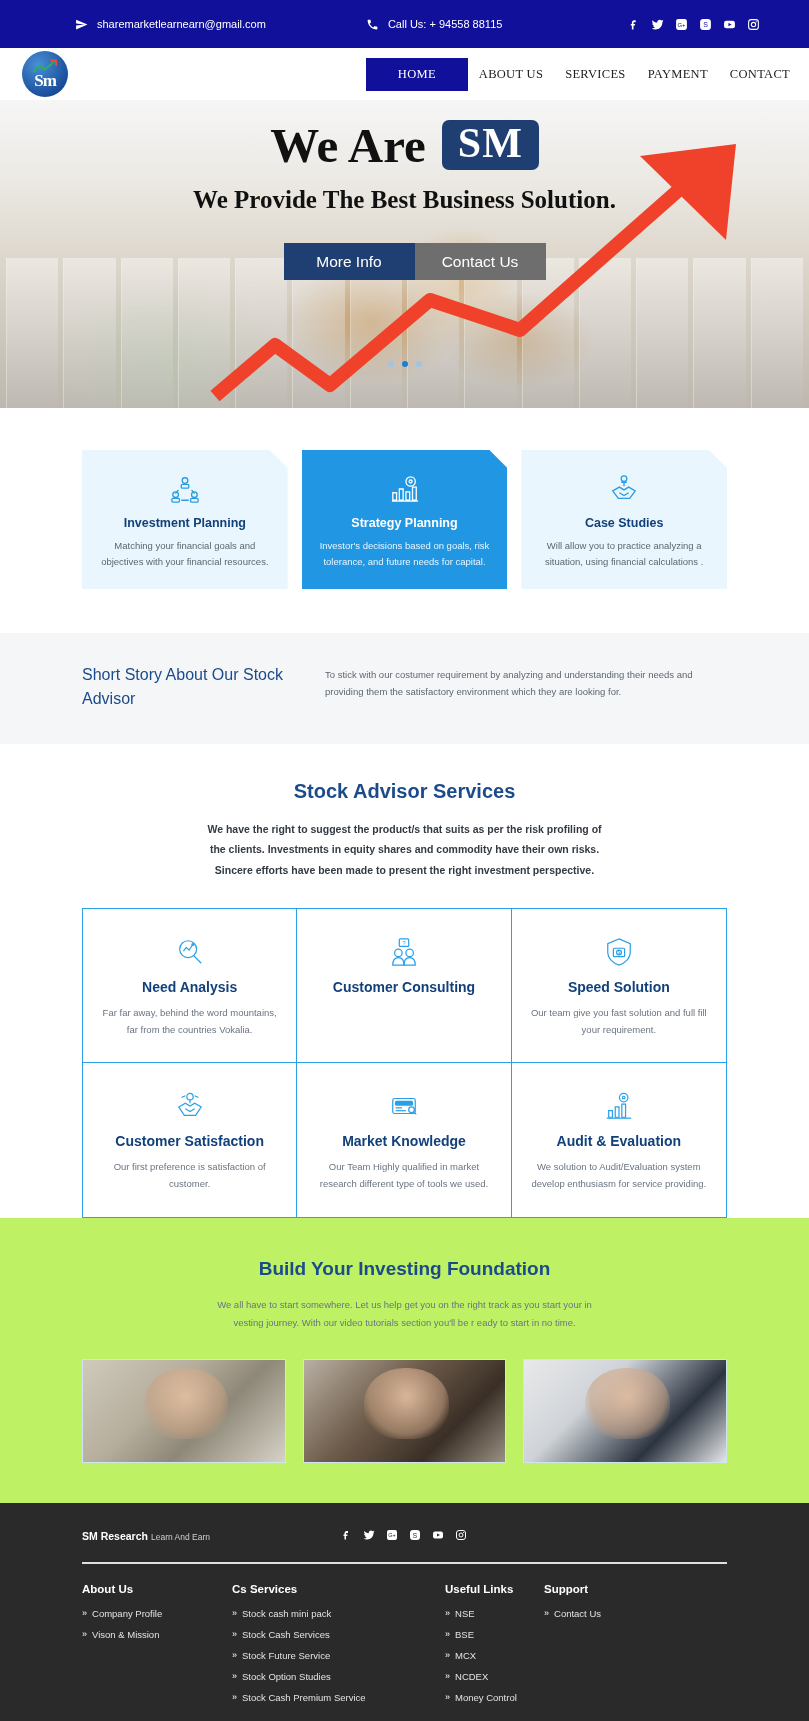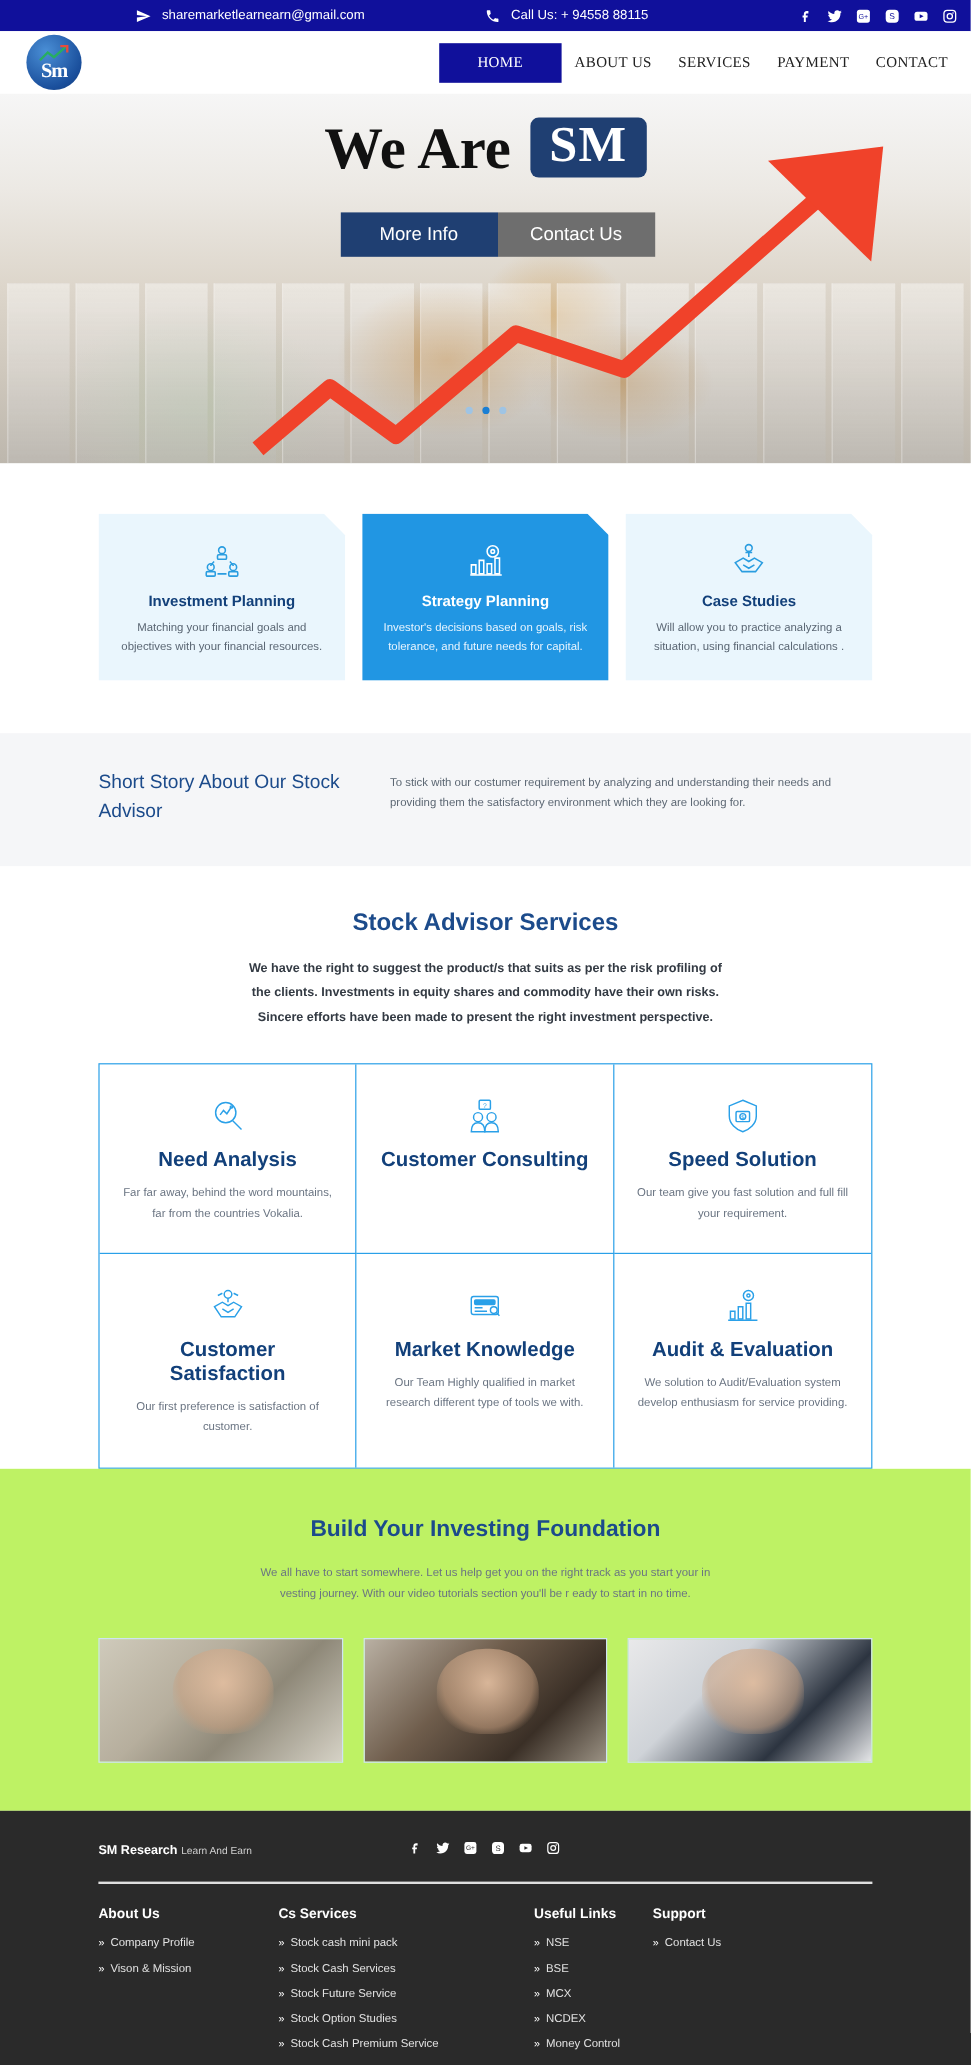--- a/index.html
+++ b/index.html
@@ -6,26 +6,26 @@
   html, body {
     width: 809px;
     font-family: "Liberation Sans", sans-serif;
     background: #ffffff;
   }
   .page { width: 809px; position: relative; overflow: hidden; }
 
   
   .topbar {
     background: #10109b;
-    height: 26px;
+    height: 48px;
     display: flex;
     align-items: center;
     color: #ffffff;
     font-size: 11px;
-    padding: 0 0 0 113px;
+    padding: 0 0 0 75px;
   }
   .topbar-item { display: flex; align-items: center; gap: 9px; }
   .topbar-item.mail { margin-right: 100px; }
   .topbar-icon { display: inline-flex; width: 13px; height: 13px; align-items: center; justify-content: center; }
   .topbar-icon svg { width: 13px; height: 13px; fill: #ffffff; }
   .social-row { display: flex; align-items: center; gap: 11px; margin-left: 125px; }
   .social-row .s-ico { width: 13px; height: 13px; display: inline-flex; align-items: center; justify-content: center; }
   .social-row .s-ico svg { width: 13px; height: 13px; fill: #ffffff; }
 
   
@@ -129,21 +129,21 @@
   
   .services { padding: 36px 0 0; background: #ffffff; text-align: center; }
   .sv-title { font-size: 20px; color: #1c4b8b; font-weight: bold; }
   .sv-intro { font-size: 10.5px; font-weight: bold; color: #333a43; line-height: 1.95; margin: 16px auto 0; width: 400px; }
   .sv-grid { margin: 28px 82px 0; border: 1px solid #2aa0e8; display: grid; grid-template-columns: 1fr 1fr 1fr; }
   .sv-cell { padding: 26px 18px 24px; border-right: 1px solid #2aa0e8; border-bottom: 1px solid #2aa0e8; text-align: center; }
   .sv-cell:nth-child(3n) { border-right: none; }
   .sv-cell:nth-child(n+4) { border-bottom: none; }
   .sv-ico { height: 34px; display: flex; align-items: center; justify-content: center; margin-bottom: 10px; }
   .sv-ico svg { width: 30px; height: 30px; stroke: #2aa0e8; fill: none; stroke-width: 1.3; }
-  .sv-name { font-size: 17px; font-weight: bold; color: #12407a; margin-bottom: 9px; }
+  .sv-name { font-size: 14px; font-weight: bold; color: #12407a; margin-bottom: 9px; }
   .sv-desc { font-size: 9.5px; color: #6a7482; line-height: 1.8; }
 
   
   .foundation { text-align: center; padding: 40px 0 0; background: #bef264; }
   .fd-title { font-size: 19px; font-weight: bold; color: #1c4b8b; }
   .fd-sub { font-size: 9.5px; color: #6a7482; line-height: 1.9; margin: 16px auto 0; width: 390px; }
   .fd-images { display: flex; gap: 17px; padding: 27px 82px 40px; }
   .fd-img { flex: 1; height: 104px; border: 1px solid #cfe4f3; position: relative; overflow: hidden; }
   .fd-img.a { background: linear-gradient(135deg,#cfcabb 0%, #b6ae9d 38%, #8e8878 62%, #d6d2c6 100%); }
   .fd-img.b { background: linear-gradient(135deg,#b9b0a3 0%, #6f5d4c 40%, #3a2f26 72%, #9a9183 100%); }
@@ -265,20 +265,21 @@
     </div>
     <svg class="hero-arrow" viewBox="0 0 809 308" preserveAspectRatio="none">
       <path d="M215 296 L275 245 L330 285 L430 200 L520 230 L690 80" stroke="#f0422a" stroke-width="14" fill="none" stroke-linejoin="round"></path>
       <path d="M640 56 L736 44 L726 140 Z" fill="#f0422a"></path>
     </svg>
     <div class="hero-content">
       <div class="hero-title">
         <span>We Are</span>
         <span class="hero-badge">SM</span>
       </div>
+      <div class="hero-sub">We Provide The Best Business Solution.</div>
       <div class="hero-btns">
         <div class="btn-primary">More Info</div>
         <div class="btn-secondary">Contact Us</div>
       </div>
     </div>
     <div class="hero-dots">
       <span class="dim"></span>
       <span></span>
       <span class="dim"></span>
     </div>
@@ -402,21 +403,21 @@
           <svg viewBox="0 0 32 32">
               <rect x="4" y="8" width="24" height="16" rx="2"></rect>
               <rect x="7" y="11" width="18" height="4" rx="1" fill="#2aa0e8"></rect>
               <path d="M7 18 L14 18"></path>
               <path d="M7 21 L18 21"></path>
               <circle cx="24" cy="20" r="3"></circle>
               <path d="M26 22 L29 25"></path>
             </svg>
         </div>
         <div class="sv-name">Market Knowledge</div>
-        <div class="sv-desc">Our Team Highly qualified in market research different type of tools we with.</div>
+        <div class="sv-desc">Our Team Highly qualified in market research different type of tools we used.</div>
       </div>
 
       <div class="sv-cell">
         <div class="sv-ico">
           <svg viewBox="0 0 32 32">
               <circle cx="21" cy="7" r="4.5"></circle>
               <circle cx="21" cy="7" r="1.4"></circle>
               <path d="M5 28 L5 21 L9 21 L9 28 Z"></path>
               <path d="M12 28 L12 17 L16 17 L16 28 Z"></path>
               <path d="M19 28 L19 14 L23 14 L23 28 Z"></path>

